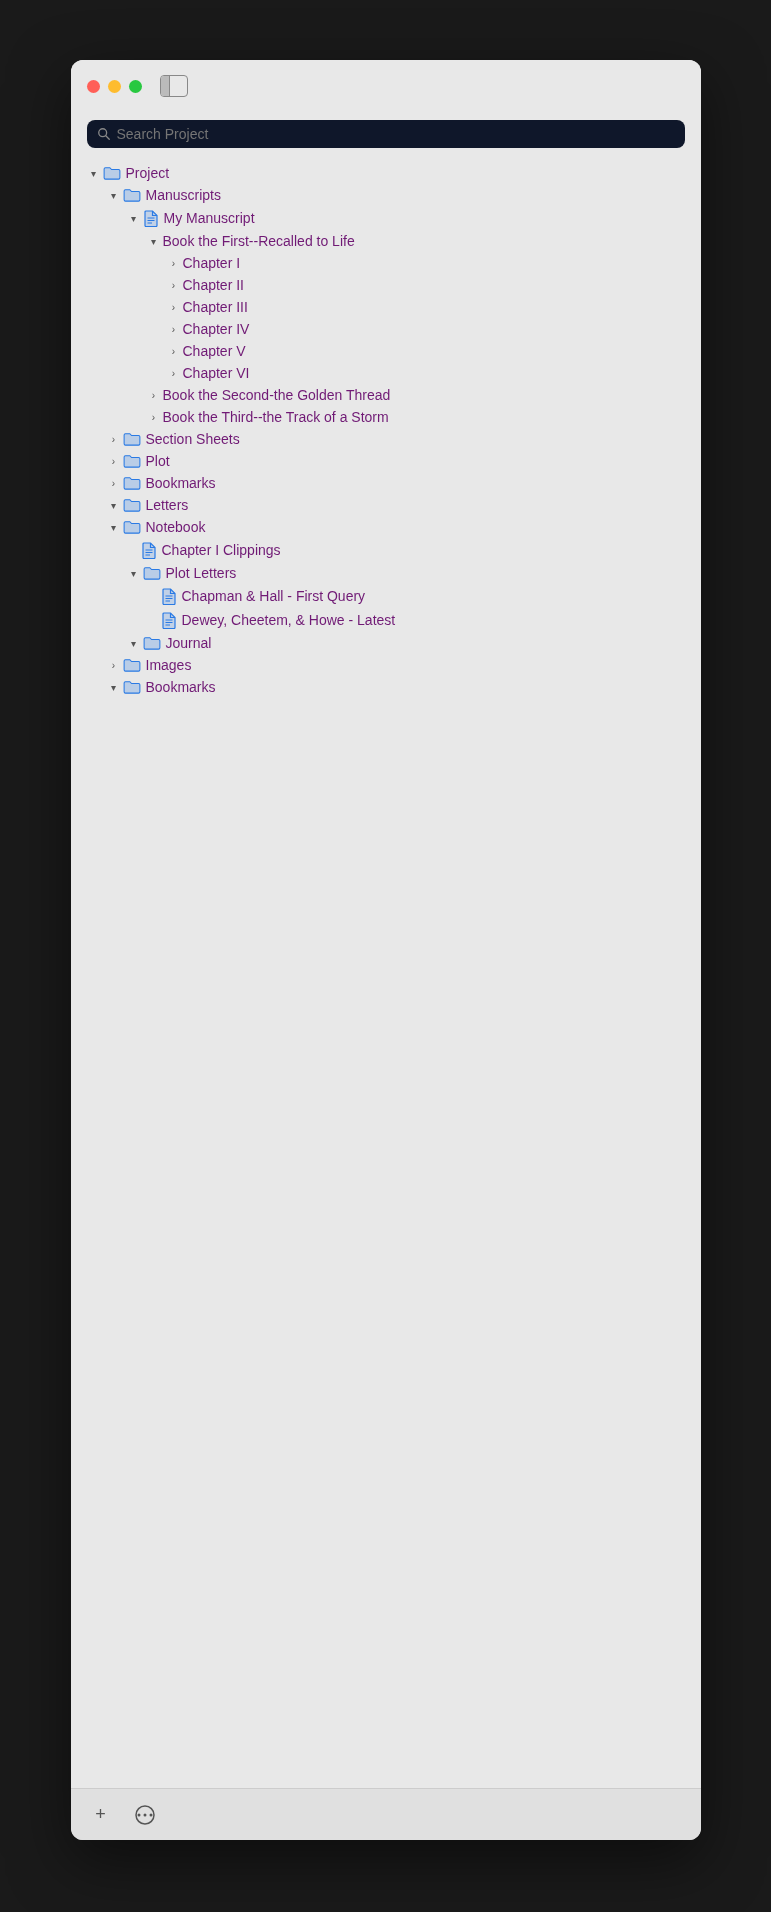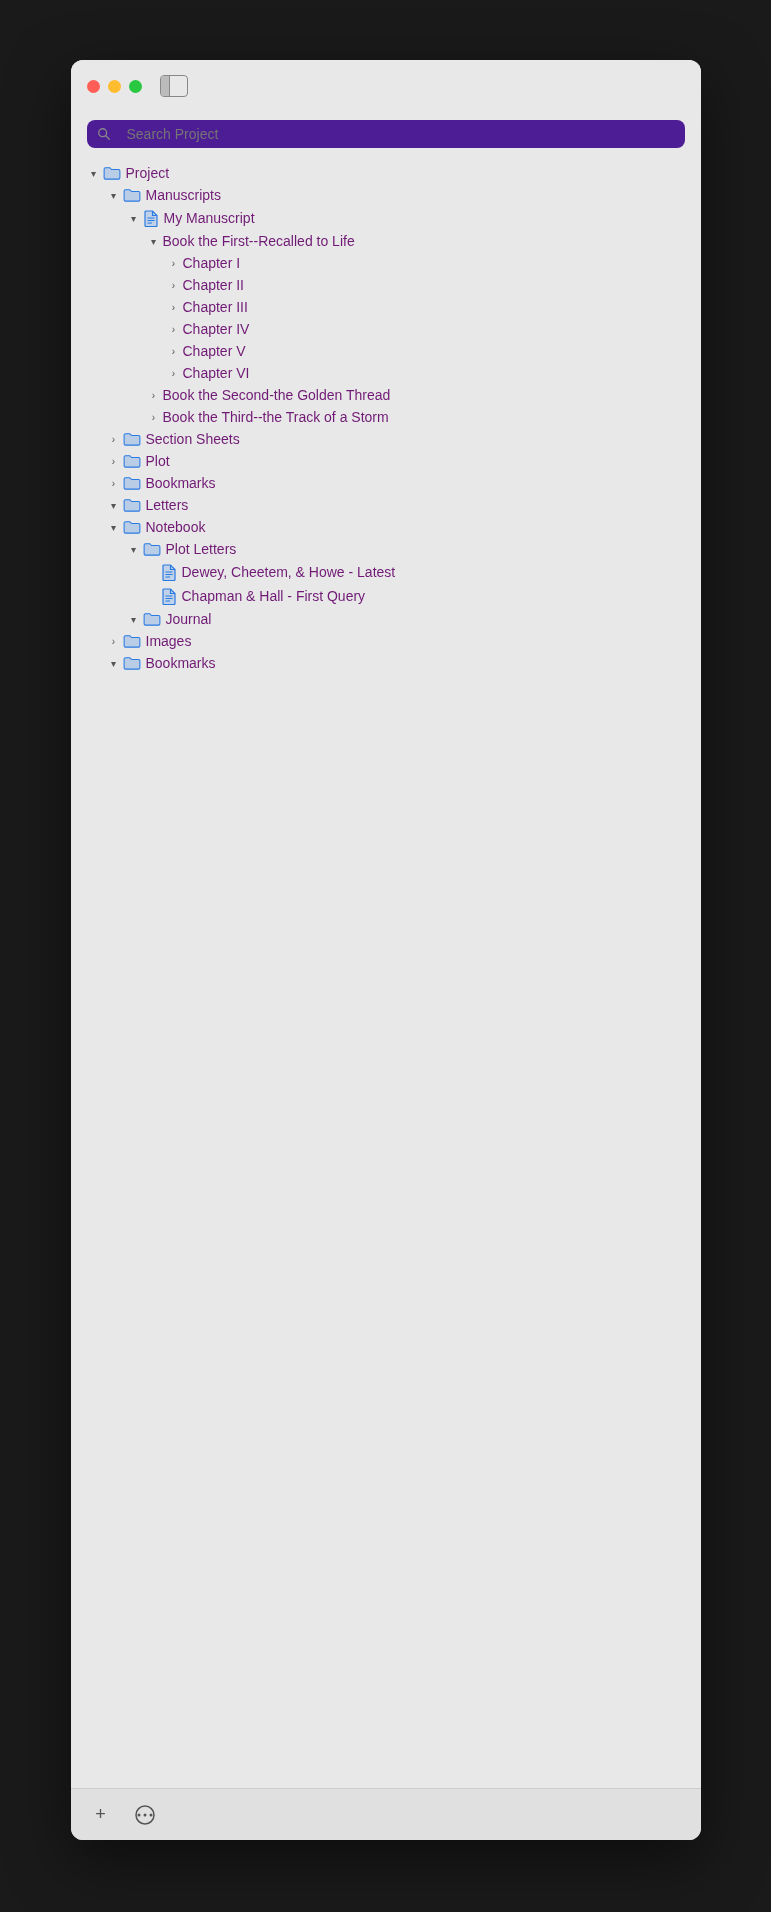--- a/index.html
+++ b/index.html
@@ -63,24 +63,24 @@
       height: 100%;
       background: transparent;
     }
     .search-bar {
       padding: 8px 16px 10px;
       flex-shrink: 0;
     }
     .search-input-wrapper {
       display: flex;
       align-items: center;
-      background: #4c1d95;
+      background: #0f172a;
       border-radius: 8px;
       padding: 6px 10px;
-      gap: 16px;
+      gap: 6px;
     }
     .search-icon-svg {
       width: 14px;
       height: 14px;
       color: #888;
       flex-shrink: 0;
     }
     .search-input {
       border: none;
       background: transparent;
@@ -306,53 +306,66 @@
       <div class="tree-item indent-1">
         <span class="chevron">▾</span>
         <span class="folder-icon">
           <svg class="folder-svg" viewBox="0 0 20 16" fill="none" xmlns="http://www.w3.org/2000/svg">
     <path d="M1 3.5C1 2.67 1.67 2 2.5 2H7.5L9.5 4H17.5C18.33 4 19 4.67 19 5.5V13.5C19 14.33 18.33 15 17.5 15H2.5C1.67 15 1 14.33 1 13.5V3.5Z" fill="#2a7ae4" fill-opacity="0.25" stroke="#2a7ae4" stroke-width="1.2"></path>
   </svg>
         </span>
         <span class="item-label">Notebook</span>
       </div>
       <div class="tree-item indent-2">
+        <span class="chevron-placeholder"></span>
+        <span class="doc-icon">
+          <svg width="14" height="17" viewBox="0 0 14 17" fill="none" xmlns="http://www.w3.org/2000/svg">
+    <path d="M2 1H8.5L13 5.5V15.5C13 16.05 12.55 16.5 12 16.5H2C1.45 16.5 1 16.05 1 15.5V2C1 1.45 1.45 1 2 1Z" fill="#2a7ae4" fill-opacity="0.2" stroke="#2a7ae4" stroke-width="1.2"></path>
+    <path d="M8.5 1V5.5H13" stroke="#2a7ae4" stroke-width="1.2"></path>
+    <line x1="3.5" y1="8" x2="10.5" y2="8" stroke="#2a7ae4" stroke-width="1"></line>
+    <line x1="3.5" y1="10.5" x2="10.5" y2="10.5" stroke="#2a7ae4" stroke-width="1"></line>
+    <line x1="3.5" y1="13" x2="8" y2="13" stroke="#2a7ae4" stroke-width="1"></line>
+  </svg>
+        </span>
+        <span class="item-label">Chapter I Clippings</span>
+      </div>
+      <div class="tree-item indent-2">
         <span class="chevron">▾</span>
         <span class="folder-icon">
           <svg class="folder-svg" viewBox="0 0 20 16" fill="none" xmlns="http://www.w3.org/2000/svg">
     <path d="M1 3.5C1 2.67 1.67 2 2.5 2H7.5L9.5 4H17.5C18.33 4 19 4.67 19 5.5V13.5C19 14.33 18.33 15 17.5 15H2.5C1.67 15 1 14.33 1 13.5V3.5Z" fill="#2a7ae4" fill-opacity="0.25" stroke="#2a7ae4" stroke-width="1.2"></path>
   </svg>
         </span>
         <span class="item-label">Plot Letters</span>
       </div>
       <div class="tree-item indent-3">
         <span class="chevron-placeholder"></span>
         <span class="doc-icon">
           <svg width="14" height="17" viewBox="0 0 14 17" fill="none" xmlns="http://www.w3.org/2000/svg">
     <path d="M2 1H8.5L13 5.5V15.5C13 16.05 12.55 16.5 12 16.5H2C1.45 16.5 1 16.05 1 15.5V2C1 1.45 1.45 1 2 1Z" fill="#2a7ae4" fill-opacity="0.2" stroke="#2a7ae4" stroke-width="1.2"></path>
     <path d="M8.5 1V5.5H13" stroke="#2a7ae4" stroke-width="1.2"></path>
     <line x1="3.5" y1="8" x2="10.5" y2="8" stroke="#2a7ae4" stroke-width="1"></line>
     <line x1="3.5" y1="10.5" x2="10.5" y2="10.5" stroke="#2a7ae4" stroke-width="1"></line>
     <line x1="3.5" y1="13" x2="8" y2="13" stroke="#2a7ae4" stroke-width="1"></line>
   </svg>
         </span>
-        <span class="item-label">Dewey, Cheetem, &amp; Howe - Latest</span>
+        <span class="item-label">Chapman &amp; Hall - First Query</span>
       </div>
       <div class="tree-item indent-3">
         <span class="chevron-placeholder"></span>
         <span class="doc-icon">
           <svg width="14" height="17" viewBox="0 0 14 17" fill="none" xmlns="http://www.w3.org/2000/svg">
     <path d="M2 1H8.5L13 5.5V15.5C13 16.05 12.55 16.5 12 16.5H2C1.45 16.5 1 16.05 1 15.5V2C1 1.45 1.45 1 2 1Z" fill="#2a7ae4" fill-opacity="0.2" stroke="#2a7ae4" stroke-width="1.2"></path>
     <path d="M8.5 1V5.5H13" stroke="#2a7ae4" stroke-width="1.2"></path>
     <line x1="3.5" y1="8" x2="10.5" y2="8" stroke="#2a7ae4" stroke-width="1"></line>
     <line x1="3.5" y1="10.5" x2="10.5" y2="10.5" stroke="#2a7ae4" stroke-width="1"></line>
     <line x1="3.5" y1="13" x2="8" y2="13" stroke="#2a7ae4" stroke-width="1"></line>
   </svg>
         </span>
-        <span class="item-label">Chapman &amp; Hall - First Query</span>
+        <span class="item-label">Dewey, Cheetem, &amp; Howe - Latest</span>
       </div>
       <div class="tree-item indent-2">
         <span class="chevron">▾</span>
         <span class="folder-icon">
           <svg class="folder-svg" viewBox="0 0 20 16" fill="none" xmlns="http://www.w3.org/2000/svg">
     <path d="M1 3.5C1 2.67 1.67 2 2.5 2H7.5L9.5 4H17.5C18.33 4 19 4.67 19 5.5V13.5C19 14.33 18.33 15 17.5 15H2.5C1.67 15 1 14.33 1 13.5V3.5Z" fill="#2a7ae4" fill-opacity="0.25" stroke="#2a7ae4" stroke-width="1.2"></path>
   </svg>
         </span>
         <span class="item-label">Journal</span>
       </div>

